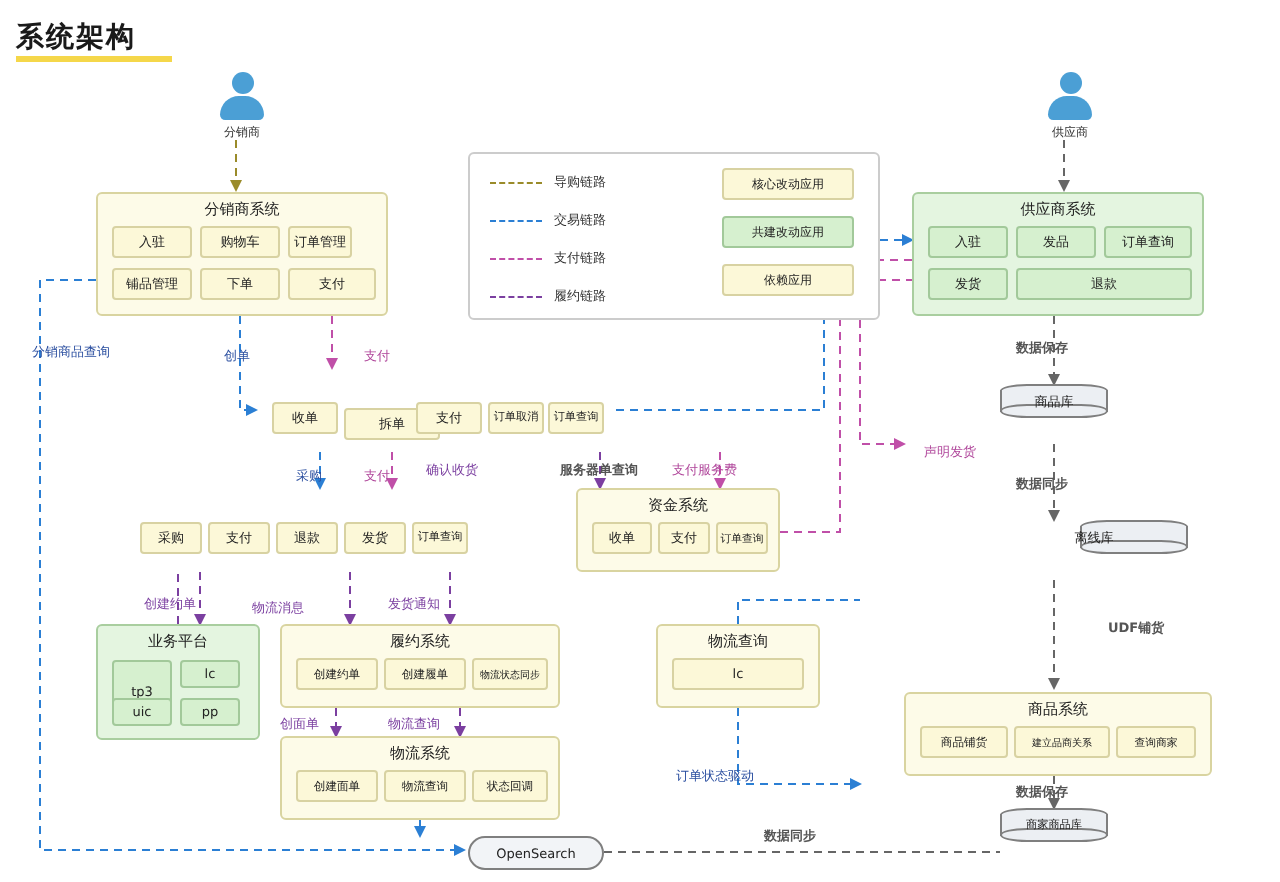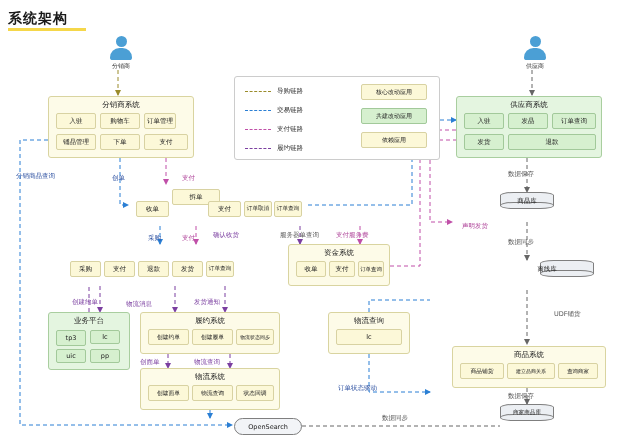--- a/index.html
+++ b/index.html
@@ -37,21 +37,21 @@
     display:flex;align-items:center;justify-content:center;
     border-radius:2px;
   }
   .cell-green{border-color:#a2c99a;background:#d6f0cf;}
   .label{
     position:absolute;font-size:6.5px;color:#333;white-space:nowrap;
   }
   .label-blue{color:#2b4fa0;}
   .label-purple{color:#7b3fa0;}
   .label-pink{color:#b0479b;}
-  .label-gray{color:#555;}
+  .label-gray{color:#555;font-weight:bold;}
   .person{position:absolute;width:34px;text-align:center;}
   .person .head{
     width:11px;height:11px;border-radius:50%;background:#4b9fd5;margin:0 auto;
   }
   .person .body{
     width:22px;height:12px;margin:1px auto 0;
     background:#4b9fd5;border-radius:11px 11px 3px 3px;
   }
   .person .cap{font-size:6px;color:#333;margin-top:2px;}
   .legend{
@@ -195,42 +195,42 @@
   <div class="group group-green" style="left:456px;top:96px;width:146px;height:62px;">
     <div class="group-title">供应商系统</div>
   </div>
   <div class="cell cell-green" style="left:464px;top:113px;width:40px;height:16px;">入驻</div>
   <div class="cell cell-green" style="left:508px;top:113px;width:40px;height:16px;">发品</div>
   <div class="cell cell-green" style="left:552px;top:113px;width:44px;height:16px;">订单查询</div>
   <div class="cell cell-green" style="left:464px;top:134px;width:40px;height:16px;">发货</div>
   <div class="cell cell-green" style="left:508px;top:134px;width:88px;height:16px;">退款</div>
 
   <div class="cell" style="left:136px;top:201px;width:33px;height:16px;">收单</div>
-  <div class="cell" style="left:172px;top:189px;width:48px;height:16px;text-align:center;">拆单</div>
+  <div class="cell" style="left:172px;top:204px;width:48px;height:16px;text-align:center;">拆单</div>
   <div class="cell" style="left:208px;top:201px;width:33px;height:16px;">支付</div>
   <div class="cell" style="left:244px;top:201px;width:28px;height:16px;font-size:5.6px;">订单取消</div>
   <div class="cell" style="left:274px;top:201px;width:28px;height:16px;font-size:5.6px;">订单查询</div>
 
   <div class="cell" style="left:70px;top:261px;width:31px;height:16px;">采购</div>
   <div class="cell" style="left:104px;top:261px;width:31px;height:16px;">支付</div>
   <div class="cell" style="left:138px;top:261px;width:31px;height:16px;">退款</div>
   <div class="cell" style="left:172px;top:261px;width:31px;height:16px;">发货</div>
   <div class="cell" style="left:206px;top:261px;width:28px;height:16px;font-size:5.6px;">订单查询</div>
 
   <div class="group group-yellow" style="left:288px;top:244px;width:102px;height:42px;">
     <div class="group-title">资金系统</div>
   </div>
   <div class="cell" style="left:296px;top:261px;width:30px;height:16px;">收单</div>
   <div class="cell" style="left:329px;top:261px;width:26px;height:16px;">支付</div>
   <div class="cell" style="left:358px;top:261px;width:26px;height:16px;font-size:5.4px;">订单查询</div>
 
   <div class="group group-green" style="left:48px;top:312px;width:82px;height:58px;">
     <div class="group-title">业务平台</div>
   </div>
-  <div class="cell cell-green" style="left:56px;top:330px;width:30px;height:16px;">tp3</div>
+  <div class="cell cell-green" style="left:56px;top:330px;width:30px;height:31px;">tp3</div>
   <div class="cell cell-green" style="left:90px;top:330px;width:30px;height:14px;">lc</div>
   <div class="cell cell-green" style="left:56px;top:349px;width:30px;height:14px;">uic</div>
   <div class="cell cell-green" style="left:90px;top:349px;width:30px;height:14px;">pp</div>
 
   <div class="group group-yellow" style="left:140px;top:312px;width:140px;height:42px;">
     <div class="group-title">履约系统</div>
   </div>
   <div class="cell" style="left:148px;top:329px;width:41px;height:16px;font-size:5.8px;">创建约单</div>
   <div class="cell" style="left:192px;top:329px;width:41px;height:16px;font-size:5.8px;">创建履单</div>
   <div class="cell" style="left:236px;top:329px;width:38px;height:16px;font-size:5px;">物流状态同步</div>

